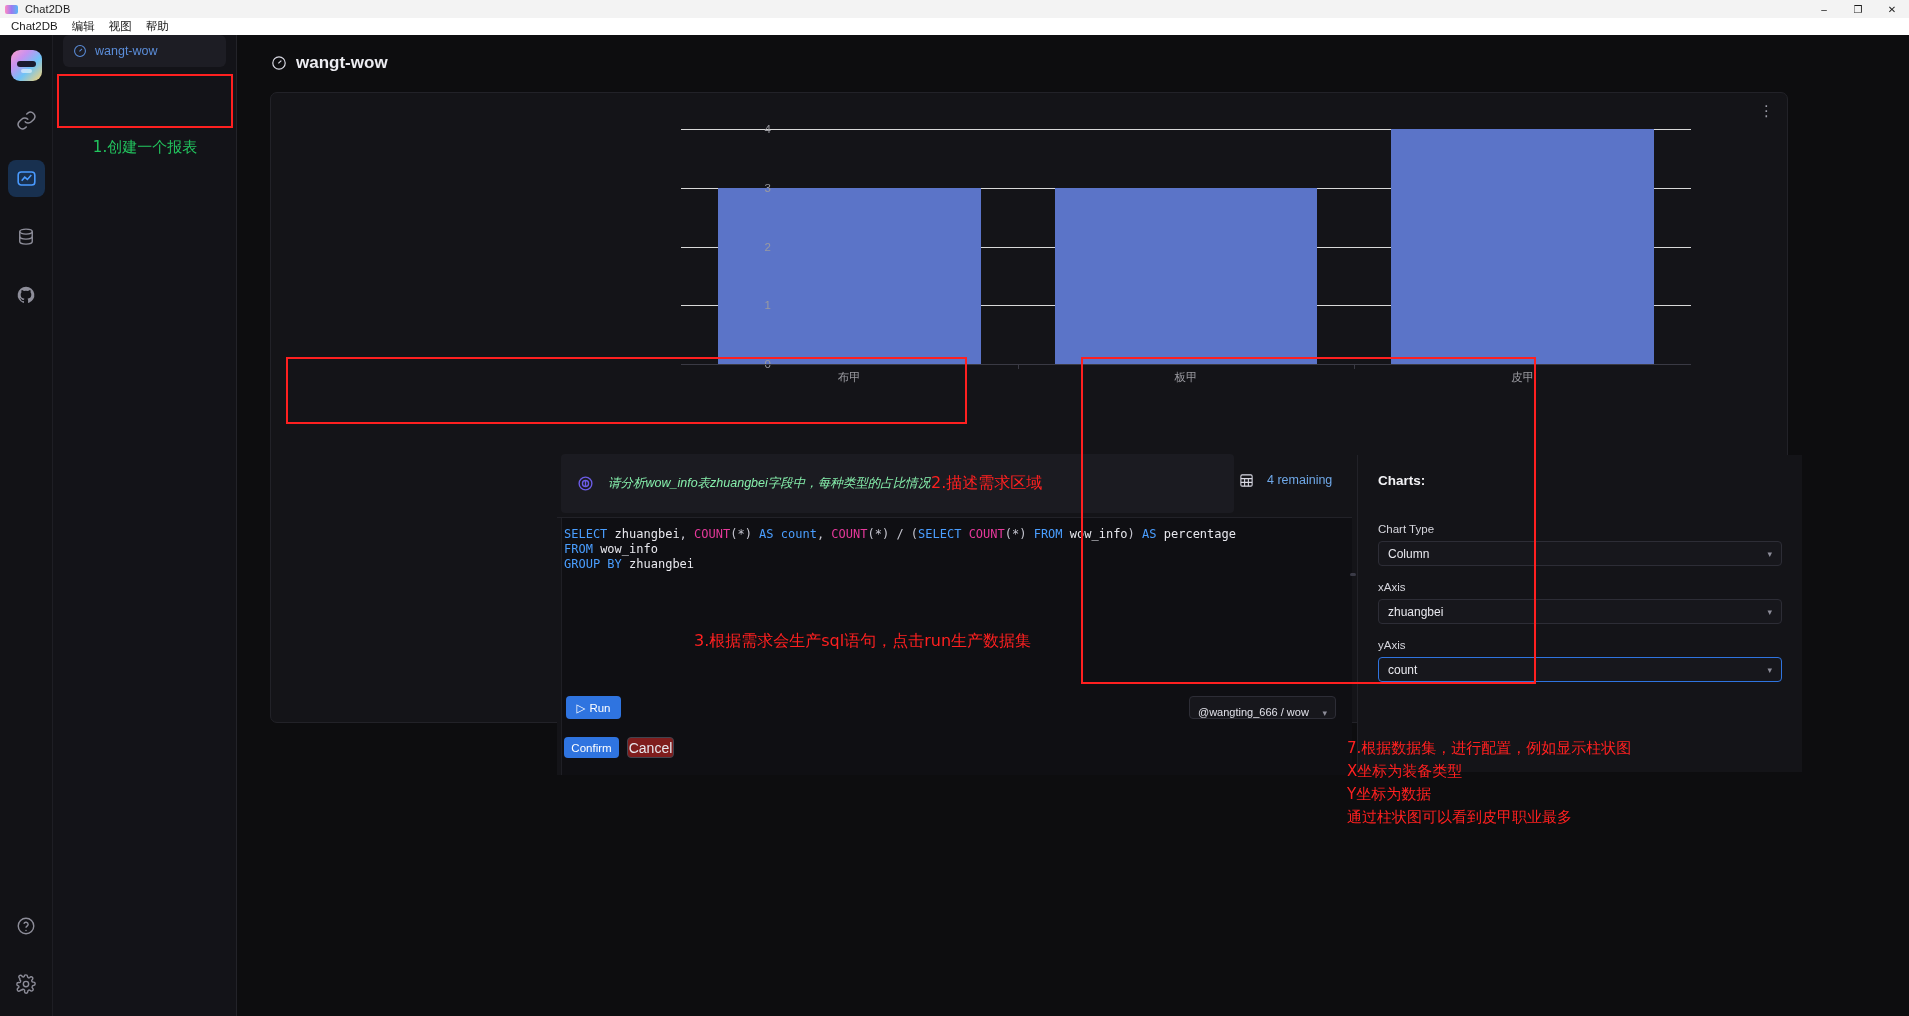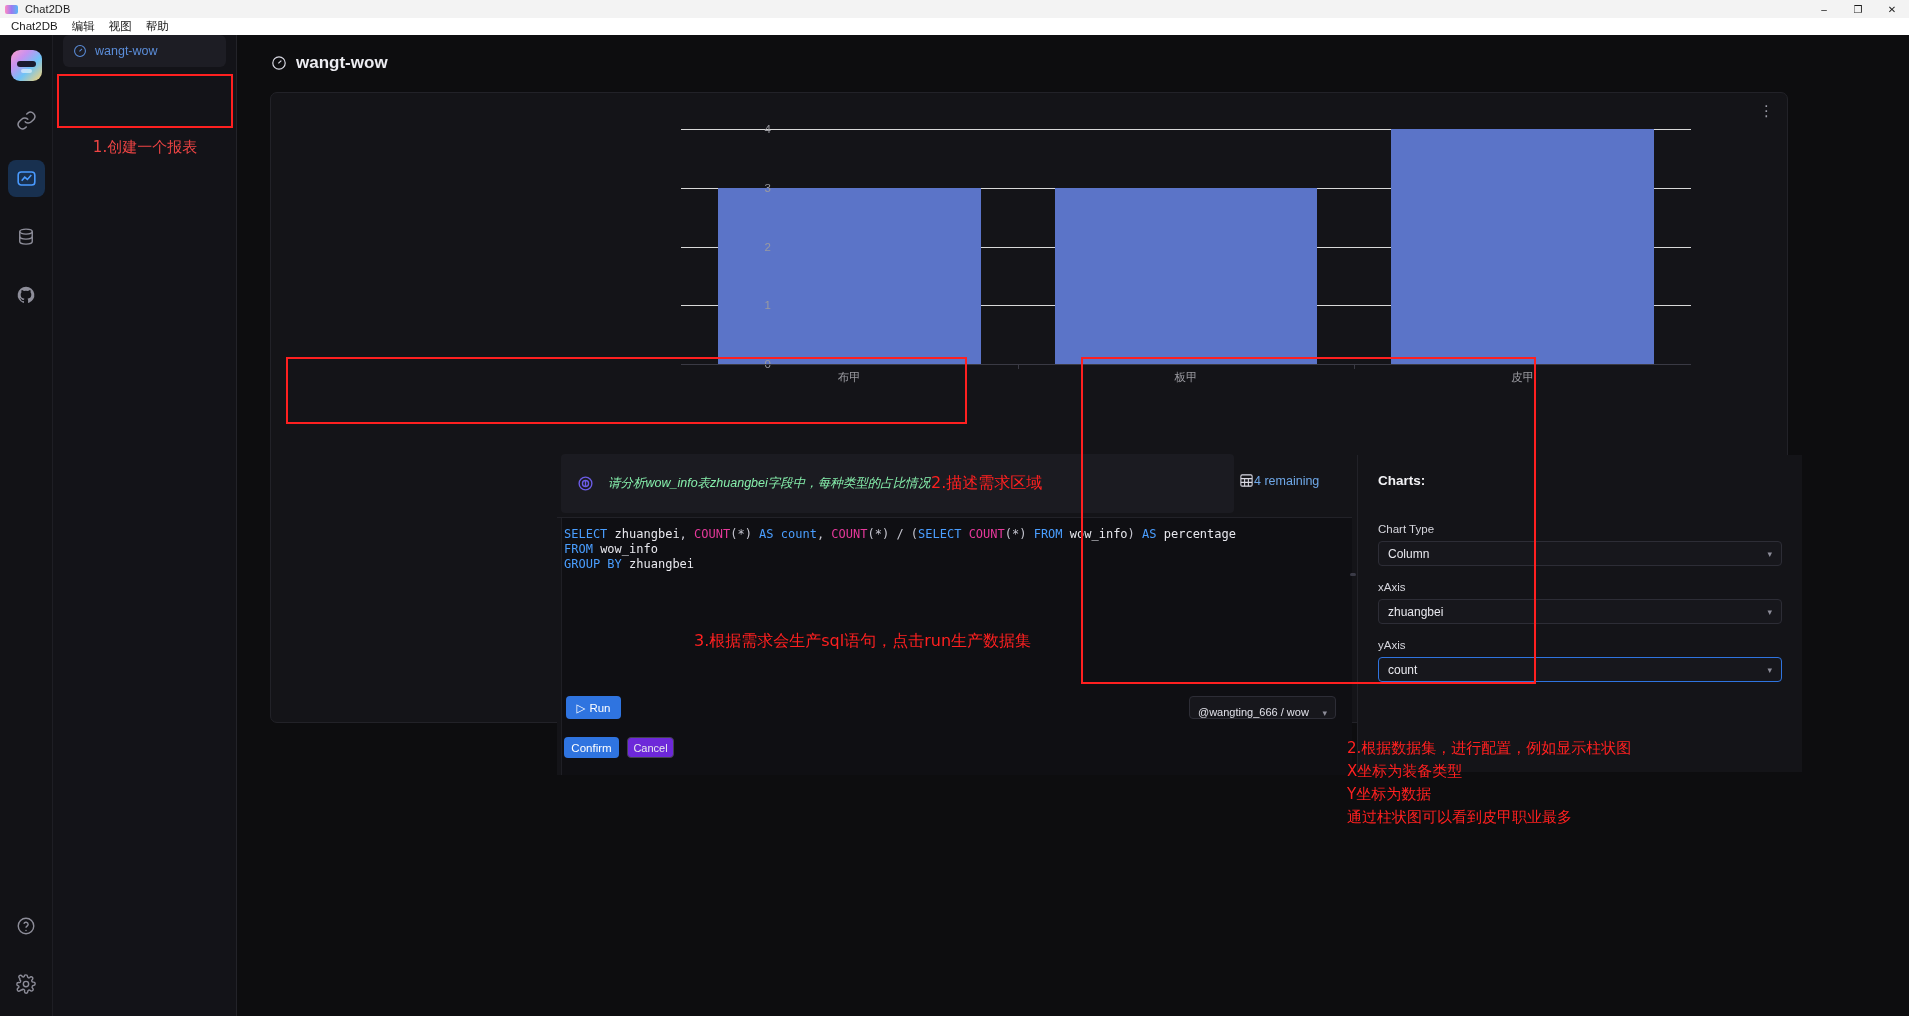--- a/index.html
+++ b/index.html
@@ -76,21 +76,21 @@
   .sidebar-add { font-size: 19px; color: #e8e8ee; line-height: 1; cursor: pointer; }
   .sidebar-list { padding: 0 10px; }
   .sb-item {
     display: flex; align-items: center; gap: 8px;
     height: 32px; border-radius: 6px; padding: 0 10px;
     background: #1d1d24; color: #5b8dd9; font-size: 12.5px;
   }
   .sb-item .dial { color: #5b8dd9; display: flex; }
   .annot-sidebar {
     position: absolute; left: 57px; top: 138px; width: 176px;
-    text-align: center; color: #ef4444; font-size: 15px;
+    text-align: center; color: #22c55e; font-size: 15px;
     font-family: "DejaVu Sans", sans-serif;
   }
   
   .redbox { position: absolute; border: 2px solid #ff2020; pointer-events: none; }
   #redbox-sidebar { left: 57px; top: 74px; width: 176px; height: 54px; }
   #redbox-prompt  { left: 286px; top: 357px; width: 681px; height: 67px; }
   #redbox-charts  { left: 1081px; top: 357px; width: 455px; height: 327px; }
 
   
   .main { position: absolute; left: 237px; top: 35px; width: 1672px; height: 981px; background: #0d0d0f; }
@@ -134,21 +134,21 @@
     background: #1b1b21; border-radius: 4px; display: flex; align-items: center;
     padding: 0 16px; gap: 14px;
   }
   .prompt-icon { color: #6c5ce7; display: flex; }
   .prompt-text { color: #86efac; font-size: 12.5px; font-style: italic; }
   .annot-prompt {
     position: absolute; left: 660px; top: 380px; color: #ff2020; font-size: 16px;
     font-family: "DejaVu Sans", sans-serif;
   }
   .remaining {
-    position: absolute; left: 968px; top: 380px; display: flex; align-items: center; 
+    position: absolute; left: 968px; top: 380px; display: flex; align-items: flex-start; gap: 13px;
   }
   .remaining-icon { color: #d9d9e3; display: flex; }
   .remaining-text { color: #6fa8e8; font-size: 12.5px; }
 
   
   .editor {
     position: absolute; left: 286px; top: 424px; width: 795px; height: 258px;
     background: #0f0f13; border-top: 1px solid #222228;
   }
   .editor-gutter {
@@ -179,22 +179,22 @@
     display: flex; align-items: flex-end; padding: 0 8px; color: #e2e2ea; font-size: 11px;
   }
   .conn-caret { margin-left: auto; color: #8d8d99; font-size: 9px; }
   .confirm-btn {
     position: absolute; left: 293px; top: 644px; width: 55px; height: 21px;
     background: #2f74e0; border-radius: 4px; color: #fff; font-size: 11.5px;
     display: flex; align-items: center; justify-content: center; cursor: pointer;
   }
   .cancel-btn {
     position: absolute; left: 356px; top: 644px; width: 47px; height: 21px;
-    background: #6d28d9; border: 1px solid #43434e; border-radius: 4px;
-    color: #e8e8ee; font-size: 11px;
+    background: #7f1d1d; border: 1px solid #43434e; border-radius: 4px;
+    color: #e8e8ee; font-size: 14px;
     display: flex; align-items: center; justify-content: center; cursor: pointer;
   }
 
   
   .charts-panel {
     position: absolute; left: 1086px; top: 362px; width: 445px; height: 317px;
     background: #141418; border-left: 1px solid #222228; padding: 18px 20px 0 20px;
   }
   .charts-heading { font-size: 13.5px; font-weight: 700; color: #f2f2f5; margin-bottom: 35px; }
   .field-label { font-size: 11.5px; color: #d6d6dd; margin-bottom: 6px; }
@@ -418,21 +418,21 @@
         <div class="field-select focused">
           <span>count</span>
           <span class="field-caret">▾</span>
         </div>
       </div>
 
       <div class="panel-splitter"></div>
     </div>
 
     <div class="annot-charts" id="annot-charts">
-        <div>2.根据数据集，进行配置，例如显示柱状图</div>
+        <div>7.根据数据集，进行配置，例如显示柱状图</div>
         <div>X坐标为装备类型</div>
         <div>Y坐标为数据</div>
         <div>通过柱状图可以看到皮甲职业最多</div>
       </div>
   </div>
 
   <div class="redbox" id="redbox-prompt"></div>
   <div class="redbox" id="redbox-charts"></div>
 
 </div>

